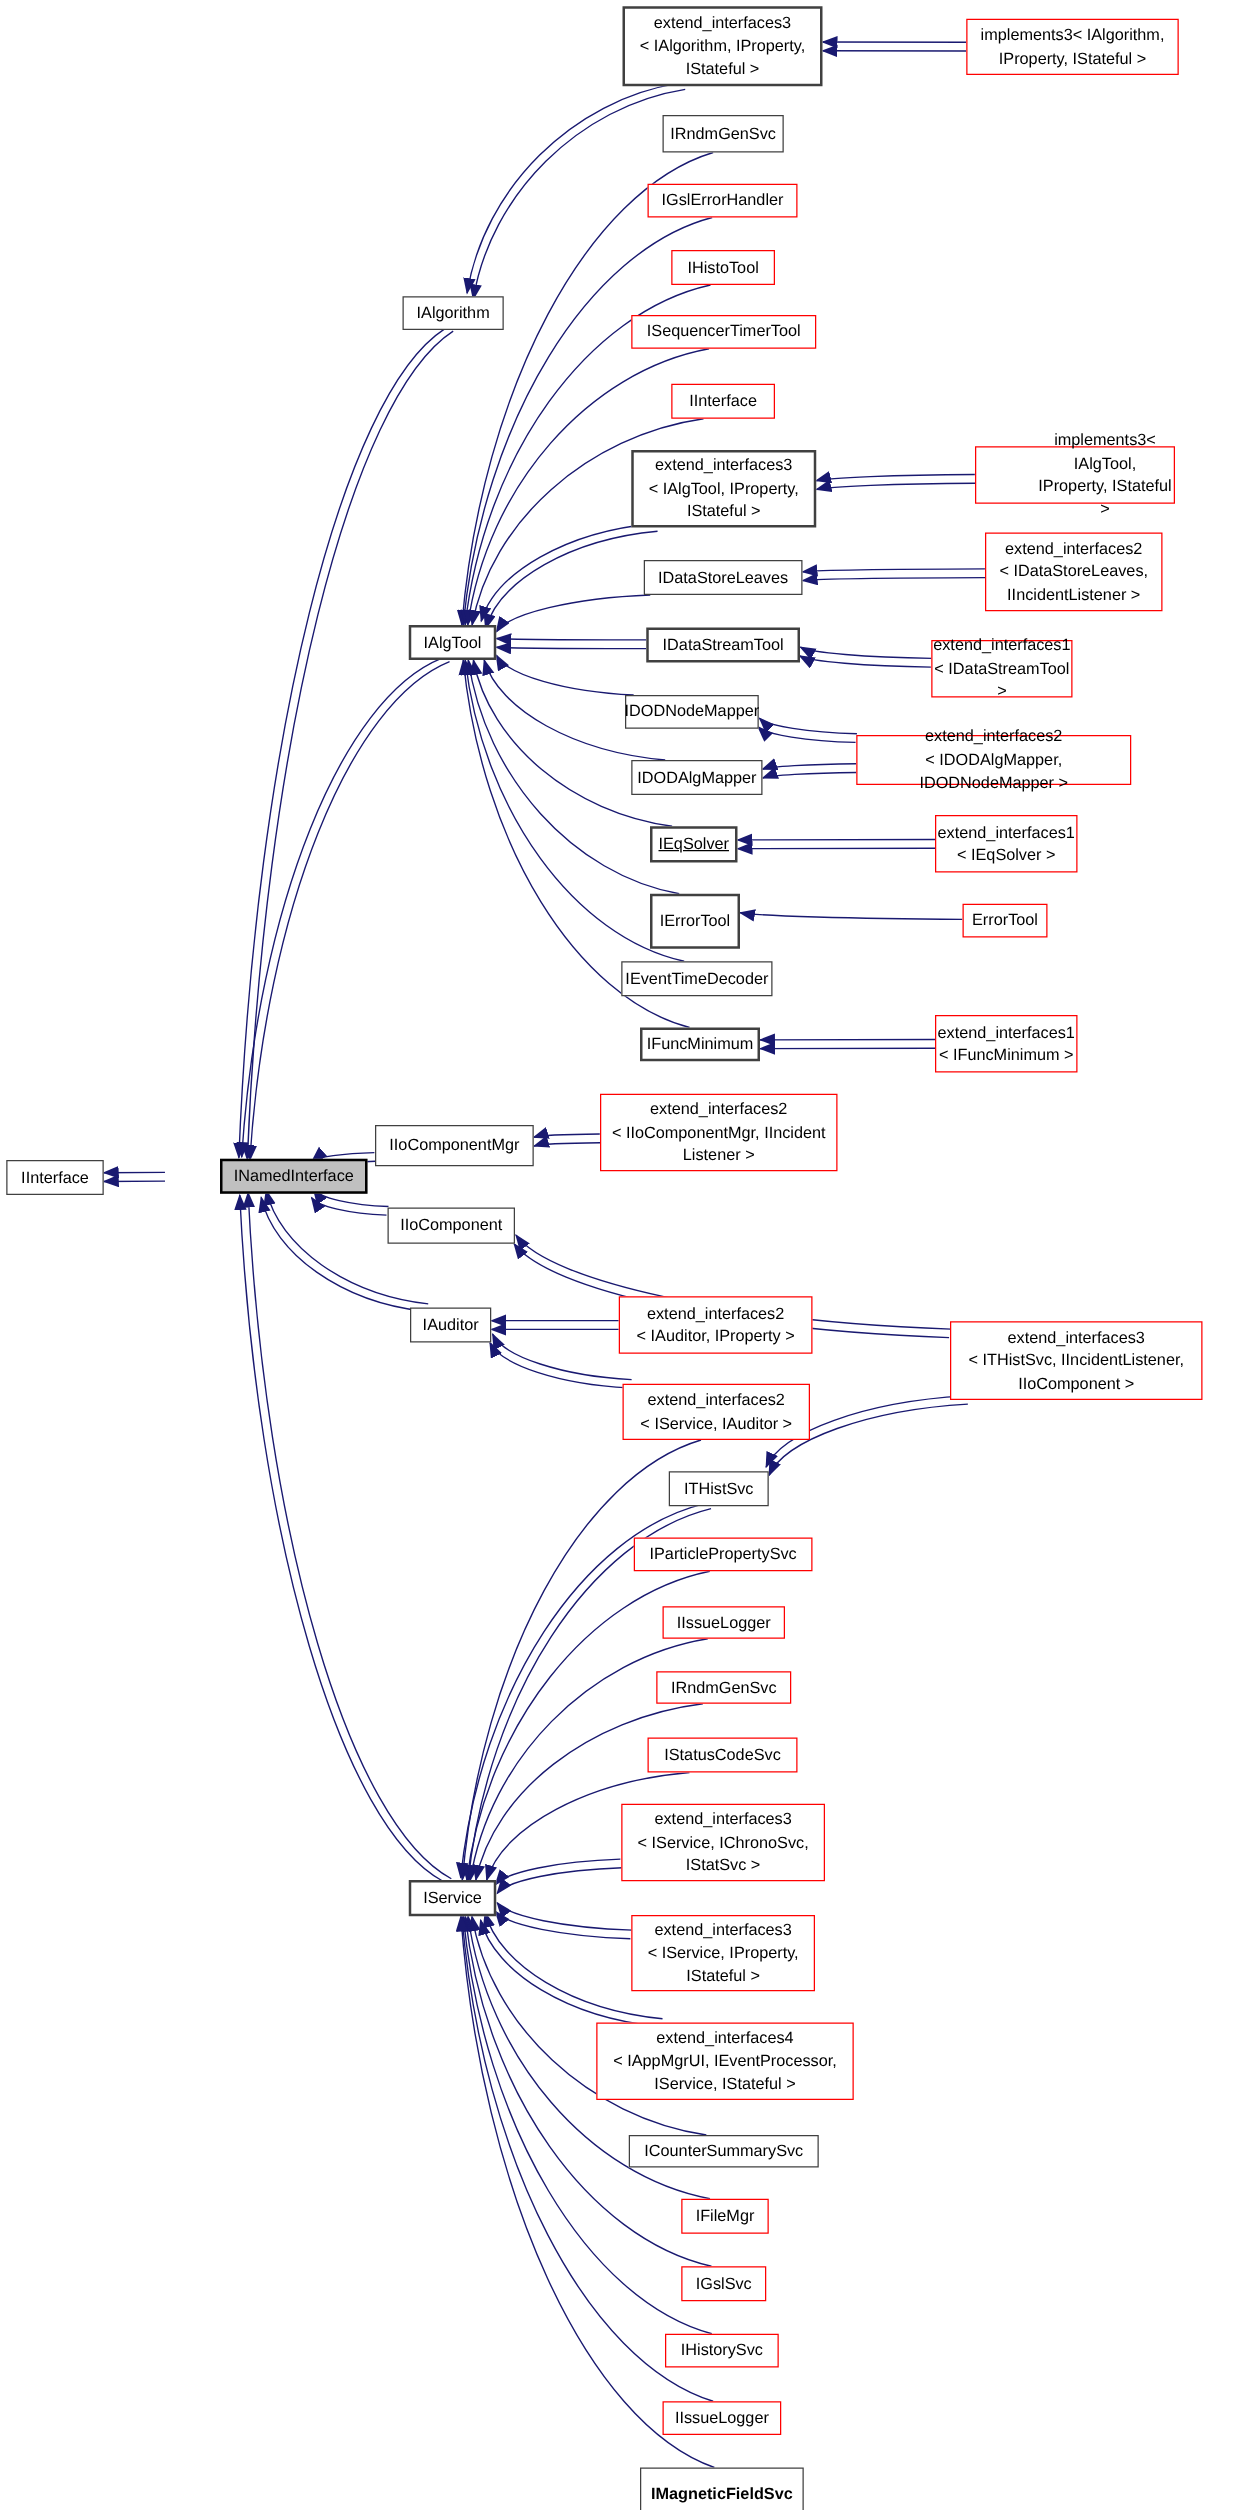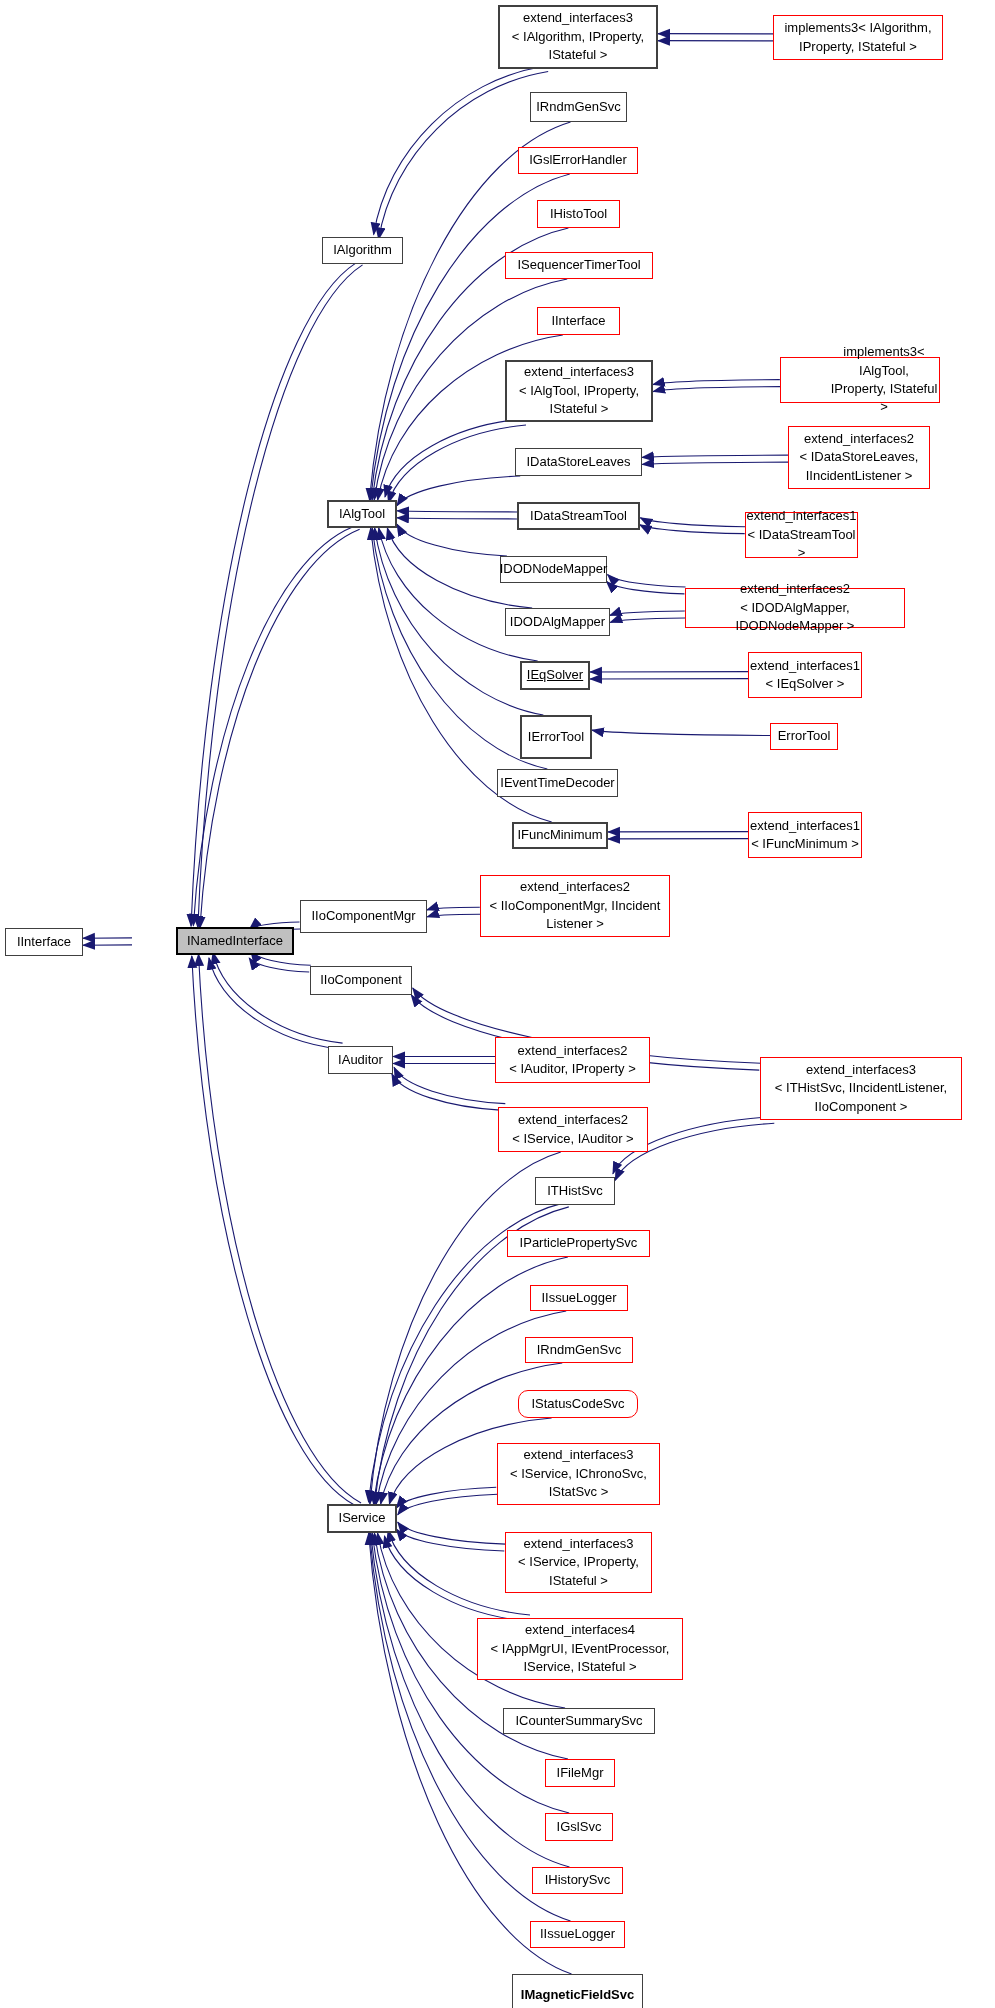--- a/index.html
+++ b/index.html
@@ -154,21 +154,21 @@
 &lt; IAuditor, IProperty &gt;</div>
       <div class="node red" style="left: 498px; top: 1107px; width: 150px; height: 45px; border-width: 1px;">extend_interfaces2
 &lt; IService, IAuditor &gt;</div>
       <div class="node normal" style="left: 535px; top: 1177px; width: 80px; height: 28px; border-width: 1px;">ITHistSvc</div>
       <div class="node red" style="left: 760px; top: 1057px; width: 202px; height: 63px; border-width: 1px;">extend_interfaces3
 &lt; ITHistSvc, IIncidentListener,
 IIoComponent &gt;</div>
       <div class="node red" style="left: 507px; top: 1230px; width: 143px; height: 27px; border-width: 1px;">IParticlePropertySvc</div>
       <div class="node red" style="left: 530px; top: 1285px; width: 98px; height: 26px; border-width: 1px;">IIssueLogger</div>
       <div class="node red" style="left: 525px; top: 1337px; width: 108px; height: 26px; border-width: 1px;">IRndmGenSvc</div>
-      <div class="node red" style="left: 518px; top: 1390px; width: 120px; height: 28px; border-width: 1px; border-radius: 10px;">IStatusCodeSvc</div>
+      <div class="node red" style="left: 518px; top: 1390px; width: 120px; height: 28px; border-width: 1px;">IStatusCodeSvc</div>
       <div class="node red" style="left: 497px; top: 1443px; width: 163px; height: 62px; border-width: 1px;">extend_interfaces3
 &lt; IService, IChronoSvc,
 IStatSvc &gt;</div>
       <div class="node normal" style="left: 327px; top: 1504px; width: 70px; height: 29px; border-width: 2px;">IService</div>
       <div class="node red" style="left: 505px; top: 1532px; width: 147px; height: 61px; border-width: 1px;">extend_interfaces3
 &lt; IService, IProperty,
 IStateful &gt;</div>
       <div class="node red" style="left: 477px; top: 1618px; width: 206px; height: 62px; border-width: 1px;">extend_interfaces4
 &lt; IAppMgrUI, IEventProcessor,
 IService, IStateful &gt;</div>

